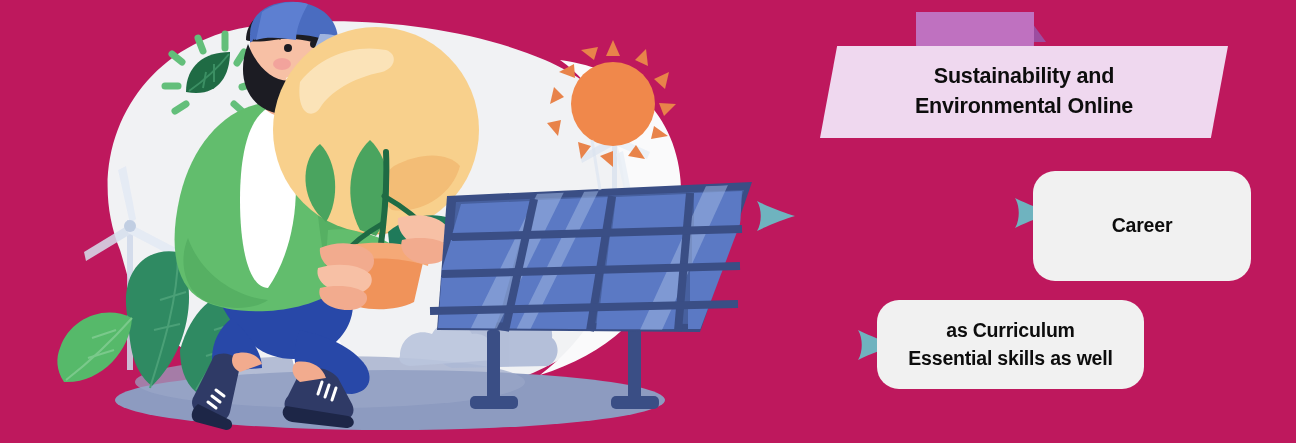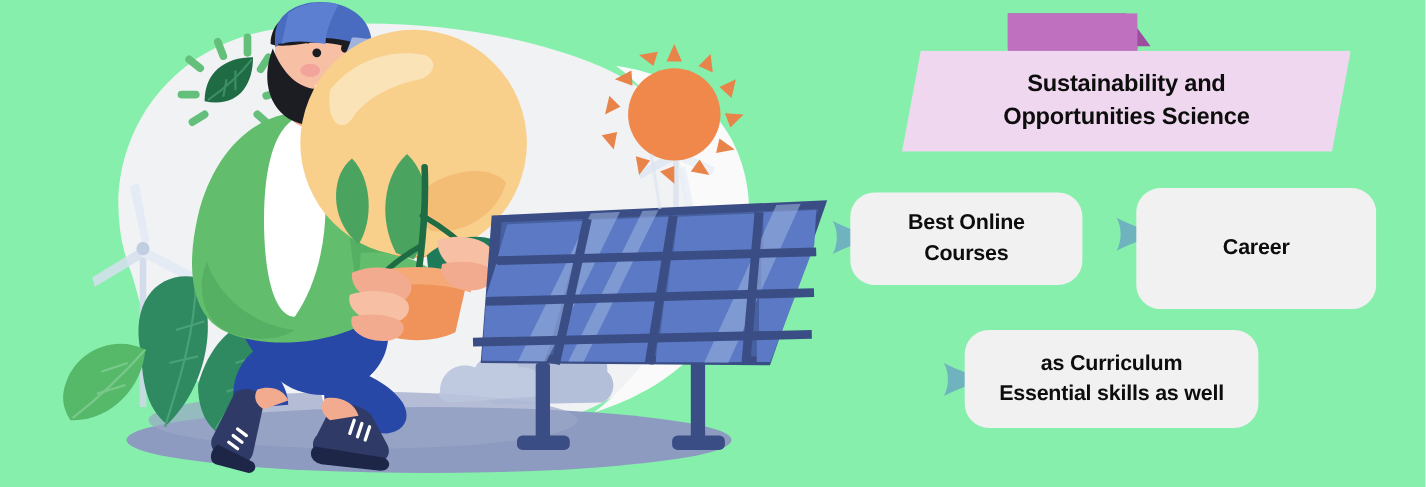--- a/index.html
+++ b/index.html
@@ -1,17 +1,17 @@
 <!DOCTYPE html>
 <html><head>
 <meta charset="utf-8">
 <style>
   html,body{margin:0;padding:0;background:#ffffff;}
   body{width:1296px;height:443px;overflow:hidden;font-family:"Liberation Sans",sans-serif;}
-  #stage{position:relative;width:1296px;height:443px;background:#86efac;overflow:hidden;}
+  #stage{position:relative;width:1296px;height:443px;background:#be185d;overflow:hidden;}
 
   
   #illustration{position:absolute;left:0;top:0;width:760px;height:443px;}
   #illustration svg{display:block;}
 
   
   #panel{position:absolute;left:760px;top:0;width:536px;height:443px;}
 
   
   .banner-wrap{position:absolute;left:60px;top:12px;width:420px;height:130px;}
@@ -294,36 +294,30 @@
     <div class="banner-wrap">
       <div class="banner-semi">
         <svg width="130" height="130" viewBox="0 0 130 130" xmlns="http://www.w3.org/2000/svg">
           <path d="M0 0 L108 0 L130 30 L118 30 A 59 59 0 0 1 0 30 Z" fill="#9c4da0"></path>
           <path d="M0 0 L118 0 L118 30 A 59 59 0 0 1 0 30 Z" fill="#bf71c0"></path>
         </svg>
       </div>
       <div class="banner-plate"></div>
       <div class="banner-text">
         <span>Sustainability and</span>
-        <span>Opportunities Science</span>
+        <span>Environmental Online</span>
       </div>
     </div>
 
     <div class="arrow arrow-1">
       <svg width="42" height="38" viewBox="0 0 42 38" xmlns="http://www.w3.org/2000/svg">
         <path d="M2 4 C 14 10 30 16 40 19 C 30 22 14 28 2 34 C 7 26 7 12 2 4 Z" fill="#6fb3bf"></path>
       </svg>
     </div>
 
-    <div class="card card-1">
-      <div>
-        <span>Best Online</span>
-        <span>Courses</span>
-      </div>
-    </div>
 
     <div class="arrow arrow-2">
       <svg width="42" height="38" viewBox="0 0 42 38" xmlns="http://www.w3.org/2000/svg">
         <path d="M2 4 C 14 10 30 16 40 19 C 30 22 14 28 2 34 C 7 26 7 12 2 4 Z" fill="#6fb3bf"></path>
       </svg>
     </div>
 
     <div class="card card-2">
       <div>
         <span>Career</span>

